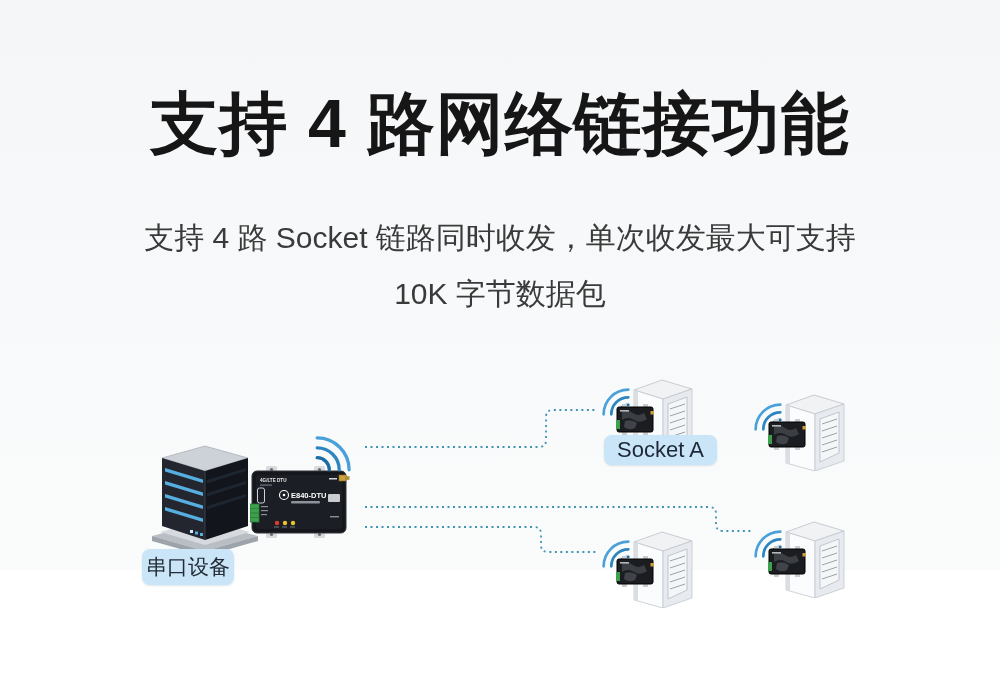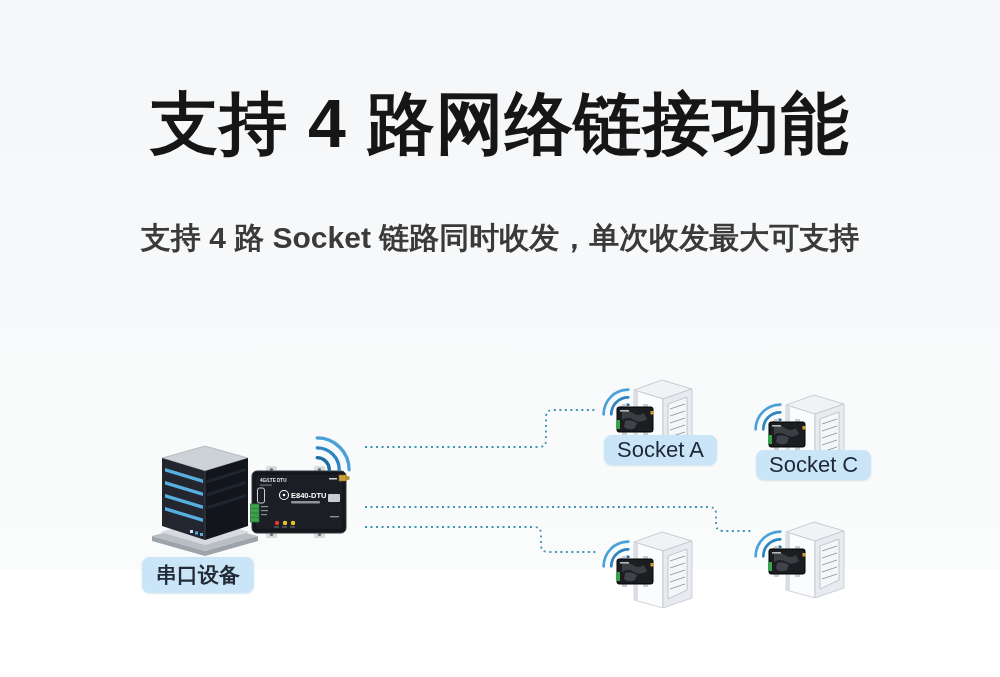--- a/index.html
+++ b/index.html
@@ -12,52 +12,53 @@
   }
 
   
   .hero-title {
     position:absolute; top:84px; left:0; width:1000px;
     text-align:center; font-size:68px; font-weight:700;
     color:#161616; letter-spacing:1px; line-height:1.15;
   }
   .hero-sub {
     position:absolute; top:210px; left:0; width:1000px;
-    text-align:center; font-size:30px; font-weight:700;
+    text-align:center; font-size:30px; font-weight:400;
     color:#3a3a3a; line-height:56px;
   }
 
   
   .connectors { position:absolute; left:0; top:0; width:1000px; height:677px; pointer-events:none; }
 
   .abs { position:absolute; }
 
   .chip {
     display:inline-block; background:#c9e5f7; color:#1d2737;
     border-radius:8px; padding:2px 13px; font-size:22px; font-weight:500;
     box-shadow:0 1px 2px rgba(120,150,175,.25); white-space:nowrap;
   }
-  .chip.cn { font-size:21px; font-weight:700; color:#222b36; padding:4px 14px;margin-top:8px; }
+  .chip.cn { font-size:21px; font-weight:400; color:#222b36; padding:4px 4px; }
 
   .socket-group { position:absolute; width:125px; height:95px; }
   .socket-group .tower { position:absolute; left:36px; top:0; }
   .socket-group .wifi  { position:absolute; left:0;  top:6px; transform:scaleX(-1); }
   .socket-group .mini-dtu { position:absolute; left:20px; top:27px; }
   .socket-group .chip { position:absolute; left:8px; top:59px; }
 
   svg text { font-family:"Liberation Sans","DejaVu Sans",sans-serif; }
 </style>
 </head>
 <body>
 
 <div class="canvas">
 
   <h1 class="hero-title">支持 4 路网络链接功能</h1>
   <div class="hero-sub">
     <div>支持 4 路 Socket 链路同时收发，单次收发最大可支持</div>
+    <div>10K 字节数据包</div>
   </div>
 
   <svg class="connectors">
     <path d="M365,447 H539 Q546,447 546,440 V417 Q546,410 553,410 H597" fill="none" stroke-width="1.8" stroke-dasharray="2 3.5" stroke="#4292b4"></path>
     <path d="M365,507 H709 Q716,507 716,514 V524 Q716,531 723,531 H751" fill="none" stroke-width="1.8" stroke-dasharray="2 3.5" stroke="#4292b4"></path>
     <path d="M365,527 H534 Q541,527 541,534 V545 Q541,552 548,552 H598" fill="none" stroke-width="1.8" stroke-dasharray="2 3.5" stroke="#4292b4"></path>
   </svg>
 
   <svg class="abs" style="left:148px; top:444px;" width="114" height="112" viewBox="0 0 114 112">
 
@@ -230,21 +231,20 @@
         <rect x="27" y="1" width="5" height="4" fill="#caccd0"></rect>
       <rect x="6" y="28" width="5" height="4" fill="#caccd0"></rect>
         <rect x="27" y="28" width="5" height="4" fill="#caccd0"></rect>
       <rect x="1" y="4" width="36" height="25" rx="2" fill="#1b1d21" stroke="#000"></rect>
       <path d="M6,9 q6,-3 11,1 q5,4 11,0 l3,6 q-7,5 -13,1 q-6,-4 -12,0 Z" fill="#565b63" opacity="0.55"></path>
       <path d="M9,18 q7,-2 12,2 l-2,5 q-6,3 -11,-1 Z" fill="#777d86" opacity="0.4"></path>
       <rect x="4" y="7" width="9" height="1.6" fill="#cfd3d8" opacity="0.85"></rect>
       <rect x="0" y="17" width="4" height="9" fill="#3da04c"></rect>
       <rect x="34.5" y="8" width="3.5" height="3.5" fill="#c9a23f"></rect>
     </svg>
-    <span class="chip">Socket C</span>
   </div>
 
   <div class="socket-group" style="left:748px; top:518px;">
     <svg class="tower" width="62" height="80" viewBox="0 0 62 80">
       <polygon points="2,14 30,4 60,13 31,23" fill="#f0f2f4" stroke="#bcc2c9" stroke-width="0.8"></polygon>
       <polygon points="2,14 31,23 31,80 2,72" fill="#fbfcfd" stroke="#c3c8ce" stroke-width="0.8"></polygon>
       <polygon points="2,14 6,15.5 6,73 2,72" fill="#dadee3"></polygon>
       <polygon points="31,23 60,13 60,70 31,80" fill="#e7eaee" stroke="#c3c8ce" stroke-width="0.8"></polygon>
       <polygon points="36,28 55,21 55,62 36,71" fill="#f4f6f8" stroke="#b6bcc4" stroke-width="0.8"></polygon>
       <line x1="38" y1="33" x2="53" y2="28" stroke="#9aa2ac"></line>

